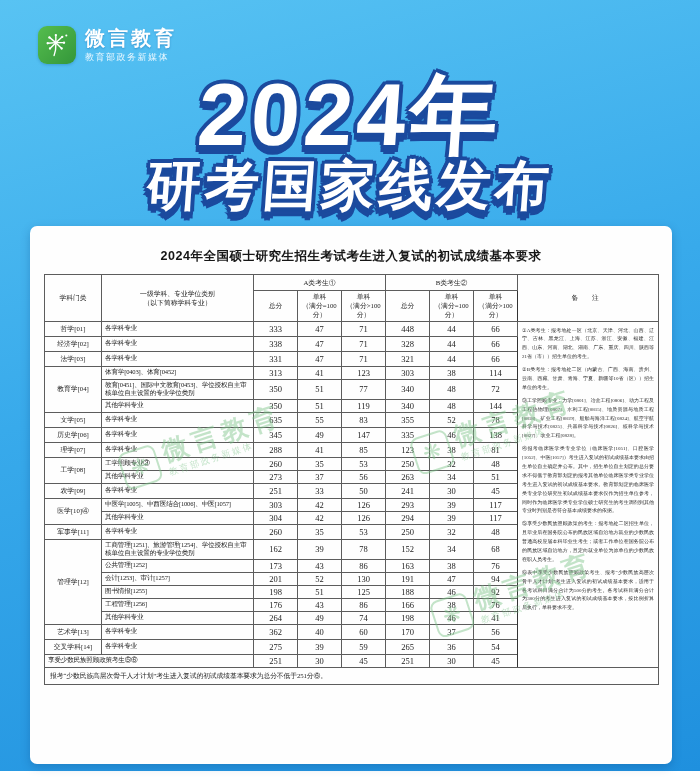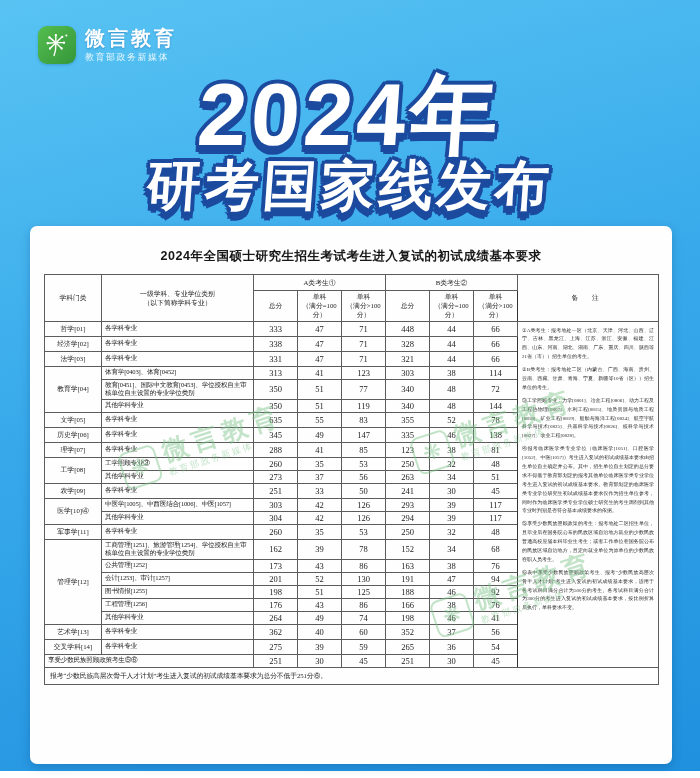--- a/index.html
+++ b/index.html
@@ -338,21 +338,21 @@
             <td class="num thick-l">198</td>
             <td class="num">46</td>
             <td class="num">41</td>
           </tr>
           <tr class="gs">
             <td class="cat" rowspan="1">艺术学[13]</td>
             <td class="major">各学科专业</td>
             <td class="num thick-l">362</td>
             <td class="num">40</td>
             <td class="num">60</td>
-            <td class="num thick-l">352</td>
+            <td class="num thick-l">170</td>
             <td class="num">37</td>
             <td class="num">56</td>
           </tr>
           <tr class="gs">
             <td class="cat" rowspan="1">交叉学科[14]</td>
             <td class="major">各学科专业</td>
             <td class="num thick-l">275</td>
             <td class="num">39</td>
             <td class="num">59</td>
             <td class="num thick-l">265</td>

